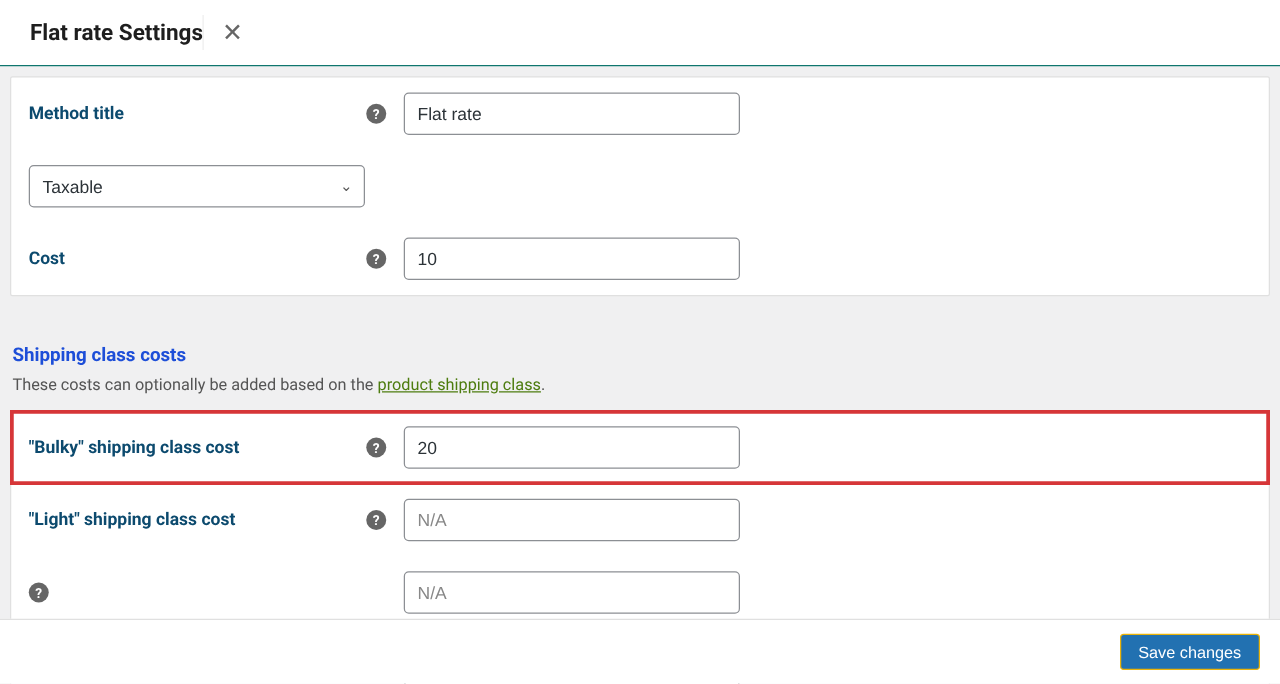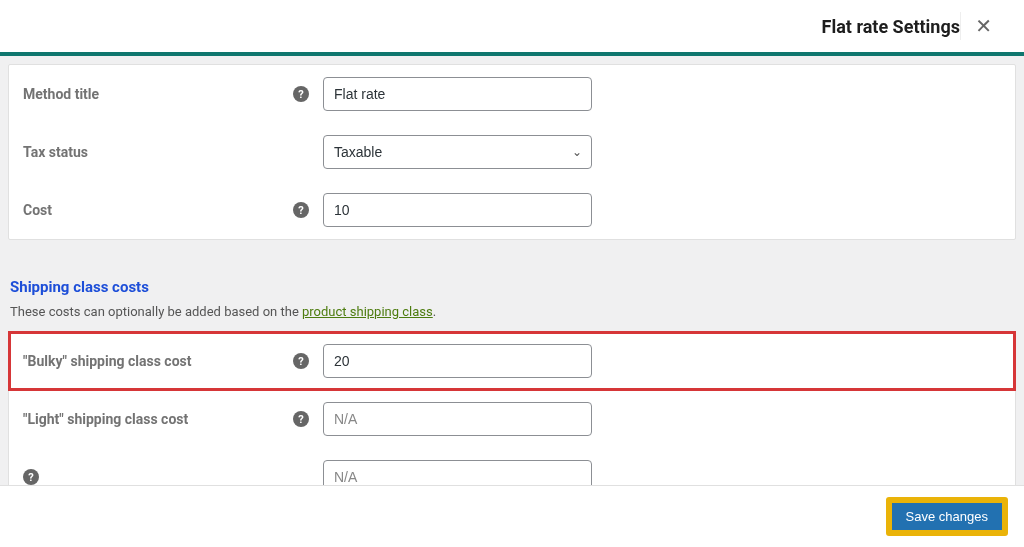--- a/index.html
+++ b/index.html
@@ -8,25 +8,25 @@
     font-size: 14px;
     color: #1e1e1e;
     background: #f0f0f1;
     width: 1024px;
     height: 547px;
     overflow: hidden;
     position: relative;
   }
   .modal-header {
     display: flex;
-    justify-content: flex-end;
-    align-items: center;
-    padding: 12px 36px;
-    background: #fff;
-    border-bottom: 4px solid #0f766e;
+    justify-content: flex-start;
+    align-items: center;
+    padding: 12px 24px;
+    background: #fff;
+    border-bottom: 1px solid #0f766e;
   }
   .modal-title {
     font-size: 18px;
     font-weight: 700;
     color: #1e1e1e;
   }
   .close-btn {
     font-size: 20px;
     color: #666;
     cursor: pointer;
@@ -52,21 +52,21 @@
   .label-col {
     width: 300px;
     display: flex;
     align-items: center;
     justify-content: space-between;
     padding-right: 14px;
   }
   .label-col label {
     font-size: 14px;
     font-weight: 700;
-    color: #737373;
+    color: #0c4a6e;
   }
   .help-icon {
     width: 16px;
     height: 16px;
     border-radius: 50%;
     background: #666;
     color: #fff;
     font-size: 11px;
     font-weight: 700;
     display: inline-flex;
@@ -135,21 +135,21 @@
     right: 0;
     border-top: 1px solid #e0e0e0;
     background: #fff;
     padding: 11px 16px;
     display: flex;
     justify-content: flex-end;
   }
   .save-btn {
     background: #2271b1;
     color: #fff;
-    border: 6px solid #eab308;
+    border: 1px solid #eab308;
     border-radius: 3px;
     padding: 6px 14px;
     font-size: 13px;
     font-weight: 400;
     cursor: pointer;
   }
 </style>
 </head>
 <body>
 
@@ -166,24 +166,20 @@
     <div class="label-col">
       <label>Method title</label>
       <span class="help-icon">?</span>
     </div>
     <div class="input-col">
       <input type="text" value="Flat rate" style="">
     </div>
   </div>
 
   <div class="form-row">
-    <div class="label-col">
-      <label>Tax status</label>
-      <span></span>
-    </div>
     <div class="input-col">
       <div class="select-wrap">
         <select>
           <option>Taxable</option>
         </select>
         <span class="chev">⌄</span>
       </div>
     </div>
   </div>
 

